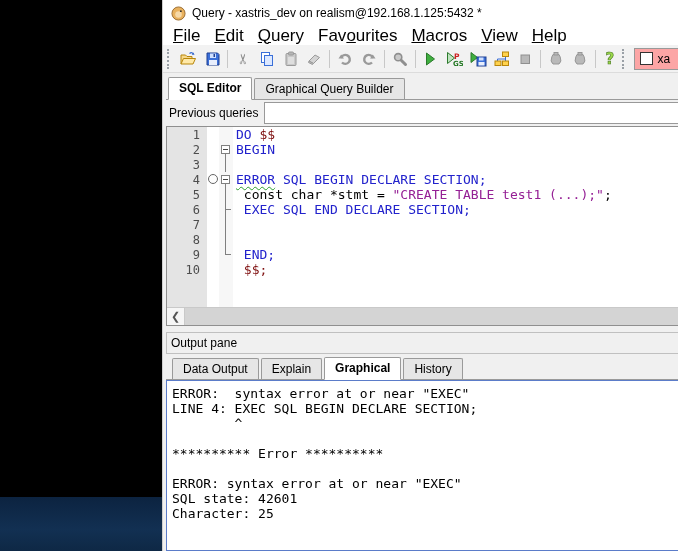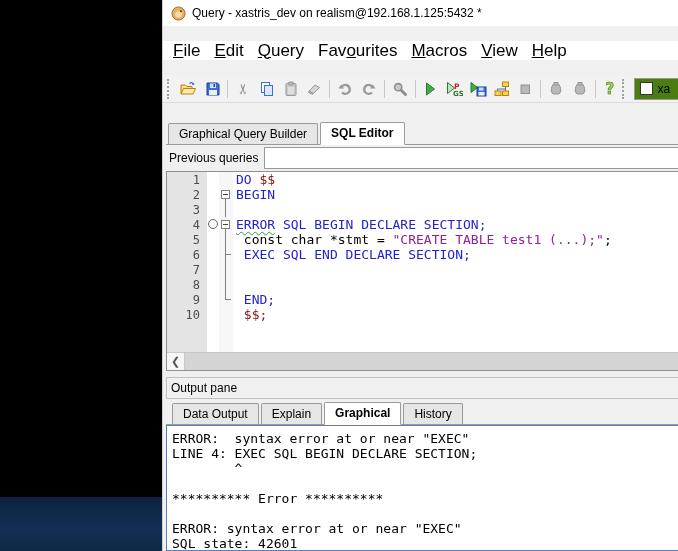--- a/index.html
+++ b/index.html
@@ -3,38 +3,38 @@
 <meta charset="utf-8">
 <style>
   html,body{margin:0;padding:0;}
   body{width:678px;height:551px;overflow:hidden;background:#000;position:relative;
        font-family:"Liberation Sans",sans-serif;}
   .wallpaper-navy{position:absolute;left:0;top:497px;width:678px;height:54px;
        background:linear-gradient(180deg,#0c2340 0%,#123052 60%,#0e2845 100%);}
   
   .window{position:absolute;left:162px;top:0;width:516px;height:551px;
        background:#f0f0f0;border-left:1px solid #cfcfcf;box-sizing:border-box;
-       display:flex;flex-direction:column;gap:15px;}
+       display:flex;flex-direction:column;}
   .titlebar{height:26px;background:#fff;display:flex;align-items:center;
        padding-left:8px;gap:6px;flex:0 0 auto;}
   .titlebar .title{font-size:12px;color:#000;}
   .menubar{height:19px;background:#fff;display:flex;align-items:center;flex:0 0 auto;
        padding-left:3px;}
   .menu-item{font-size:17px;color:#000;padding:1px 7px;cursor:default;}
   .menu-item u{text-decoration:underline;}
   
   .toolbar{height:27px;background:#f2f2f2;border-bottom:1px solid #dcdcdc;
        display:flex;align-items:center;padding-left:2px;flex:0 0 auto;}
   .gripper{width:4px;height:20px;border-left:2px dotted #9aa0a6;margin:0 4px 0 2px;}
   .tb-btn{width:24px;height:22px;display:flex;align-items:center;justify-content:center;}
   .tb-sep{width:1px;height:18px;background:#c8c8c8;margin:0 3px;}
   .tb-btn svg{display:block;}
   .glyph-btn{font-size:14px;line-height:14px;}
   .conn-combo{margin-left:2px;display:flex;align-items:center;gap:4px;height:20px;
-       background:#4d7c0f;border:1px solid #999;border-right:none;padding-left:5px;
+       background:#fca5a5;border:1px solid #999;border-right:none;padding-left:5px;
        width:38px;overflow:hidden;font-size:12px;}
   .conn-check{width:11px;height:11px;border:1px solid #333;background:#fff;flex:0 0 auto;}
   .spacer{margin-left:auto;}
   
   .content{flex:1;display:flex;flex-direction:column;padding:3px 0 0 3px;overflow:hidden;}
   .tabstrip{display:flex;align-items:flex-end;border-bottom:1px solid #9a9a9a;
        padding-left:2px;height:23px;flex:0 0 auto;}
   .tab{font-size:12px;background:#e6e6e6;border:1px solid #9a9a9a;border-bottom:none;
        border-radius:2px 2px 0 0;padding:3px 10px 3px 10px;margin-right:2px;color:#000;}
   .tab.active{background:#fff;font-weight:bold;margin-bottom:-1px;padding-bottom:4px;
@@ -246,22 +246,22 @@
     <div class="gripper spacer"></div>
     <div class="conn-combo">
       <span class="conn-check"></span>
       <span>xa</span>
     </div>
   </div>
 
   <div class="content">
 
     <div class="tabstrip">
+      <span class="tab active">SQL Editor</span>
       <span class="tab">Graphical Query Builder</span>
-      <span class="tab active">SQL Editor</span>
     </div>
 
     <div class="prevq-row">
       <span class="prevq-label">Previous queries</span>
       <div class="prevq-combo"></div>
     </div>
 
     <div class="editor-frame">
       <div class="editor-body">
         <div class="col-ln"></div>

